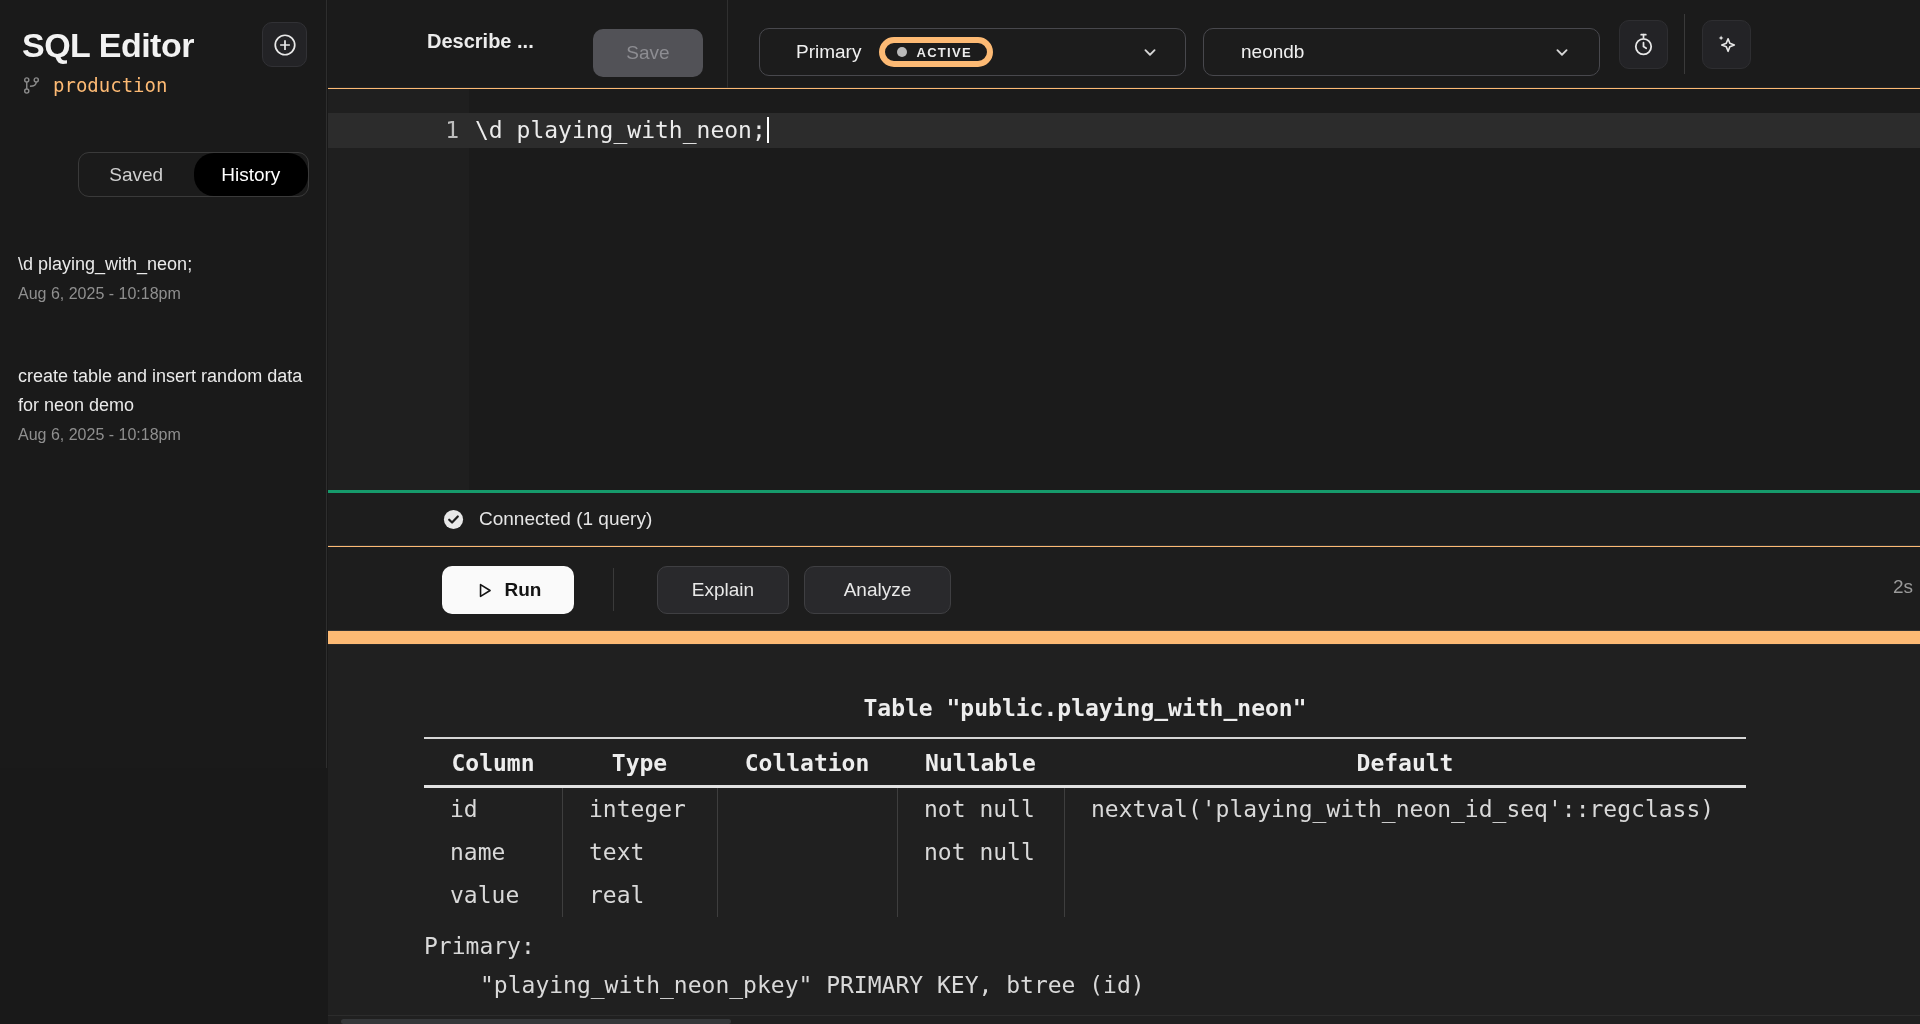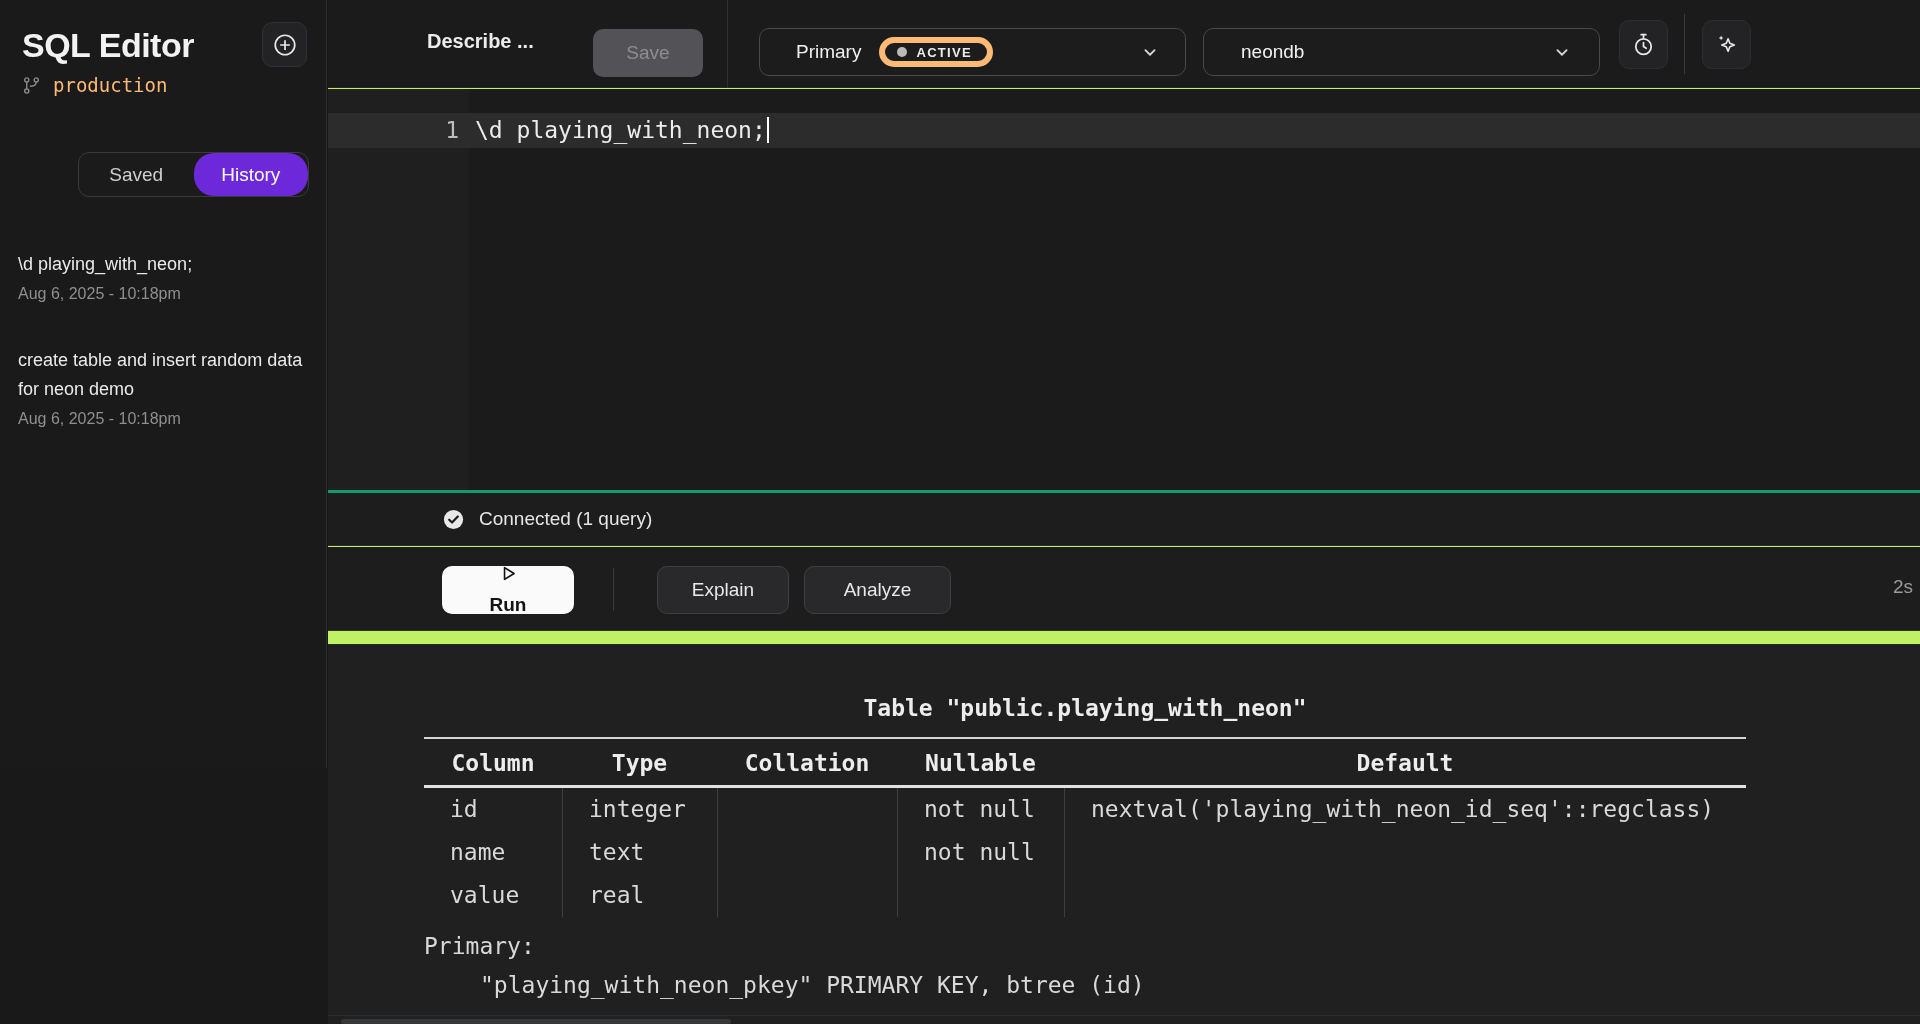--- a/index.html
+++ b/index.html
@@ -15,27 +15,27 @@
   .new-query-btn { position:absolute; left:262px; top:22px; width:45px; height:45px;
                    background:#232326; border:1px solid #313135; border-radius:10px;
                    display:flex; align-items:center; justify-content:center; cursor:pointer; }
   .branch-row { position:absolute; left:22px; top:74px; display:flex; align-items:center; gap:12px;
                 color:#fdba74; font-size:19px; }
   .seg-control { position:absolute; left:78px; top:152px; width:231px; height:45px;
                  border:1px solid #3a3a3a; border-radius:11px; display:flex; overflow:hidden;
                  background:#1b1b1b; }
   .seg { flex:1; display:flex; align-items:center; justify-content:center; font-size:19px;
          color:#cfcfcf; cursor:pointer; }
-  .seg.active { background:#6d28d9; color:#ffffff; border-radius:20px; }
+  .seg.active { background:#000000; color:#ffffff; border-radius:20px; }
   .history-item { position:absolute; left:18px; width:296px; cursor:pointer; }
   .history-item .hi-title { font-size:18px; line-height:29px; color:#eaeaea; }
   .history-item .hi-date { font-size:16px; color:#8f8f8f; margin-top:6px; }
 
   
-  .main { position:absolute; left:328px; top:0; width:1592px; height:1024px; background:#bef264; }
+  .main { position:absolute; left:328px; top:0; width:1592px; height:1024px; background:#fdba74; }
 
   
   .toolbar { position:absolute; left:0; top:0; width:1592px; height:88px; background:#1b1b1b;
              border-bottom:1px solid #272727; }
   .query-title { position:absolute; left:99px; top:30px; font-size:20px; font-weight:600; color:#ececec; }
   .save-btn { position:absolute; left:265px; top:29px; width:110px; height:48px; border-radius:10px;
               background:#525257; color:#8d8d92; font-size:19px; border:none; cursor:default;
               display:flex; align-items:center; justify-content:center; }
   .tb-divider1 { position:absolute; left:399px; top:0; width:1px; height:88px; background:#303030; }
   .dropdown { position:absolute; top:28px; height:48px; border:1px solid #48484d; border-radius:10px;
@@ -71,21 +71,21 @@
   .status-bar { position:absolute; left:0; top:493px; width:1720px; height:53px; background:#1d1d1d;
                 border-bottom:1px solid #2e2e2e; display:flex; align-items:center; }
   .check-wrap { margin-left:114px; display:flex; }
   .status-label { margin-left:14px; font-size:19px; color:#e5e5e5; }
 
   
   .actions { position:absolute; left:0; top:547px; width:1592px; height:84px; background:#1d1d1d;
              border-bottom:1px solid #323232; }
   .run-btn { position:absolute; left:114px; top:19px; width:132px; height:48px; background:#fafafa;
              color:#141414; border:none; border-radius:10px; font-size:19px; font-weight:600;
-             display:flex; align-items:center; justify-content:center; gap:11px; cursor:pointer;flex-direction:column; }
+             display:flex; align-items:center; justify-content:center; gap:11px; cursor:pointer; }
   .act-divider { position:absolute; left:285px; top:21px; width:1px; height:43px; background:#3a3a3a; }
   .ghost-btn { position:absolute; top:19px; height:48px; background:#29292c; color:#e8e8e8;
                border:1px solid #3f3f42; border-radius:10px; font-size:19px; cursor:pointer;
                display:flex; align-items:center; justify-content:center; }
   .explain-btn { left:329px; width:132px; }
   .analyze-btn { left:476px; width:147px; }
   .duration { position:absolute; right:7px; top:29px; font-size:19px; color:#9a9a9a; }
 
   
   .results { position:absolute; left:0; top:644px; width:1592px; height:380px; background:#202020;
@@ -143,21 +143,21 @@
   <div class="seg-control">
     <div class="seg">Saved</div>
     <div class="seg active">History</div>
   </div>
 
   <div class="history-item" style="top:250px;">
     <div class="hi-title">\d playing_with_neon;</div>
     <div class="hi-date">Aug 6, 2025 - 10:18pm</div>
   </div>
 
-  <div class="history-item" style="top:346px;">
+  <div class="history-item" style="top:362px;">
     <div class="hi-title">create table and insert random data for neon demo</div>
     <div class="hi-date">Aug 6, 2025 - 10:18pm</div>
   </div>
 </div>
 
 <div class="main">
 
   <div class="toolbar">
     <div class="query-title">Describe ...</div>
     <button class="save-btn">Save</button>

